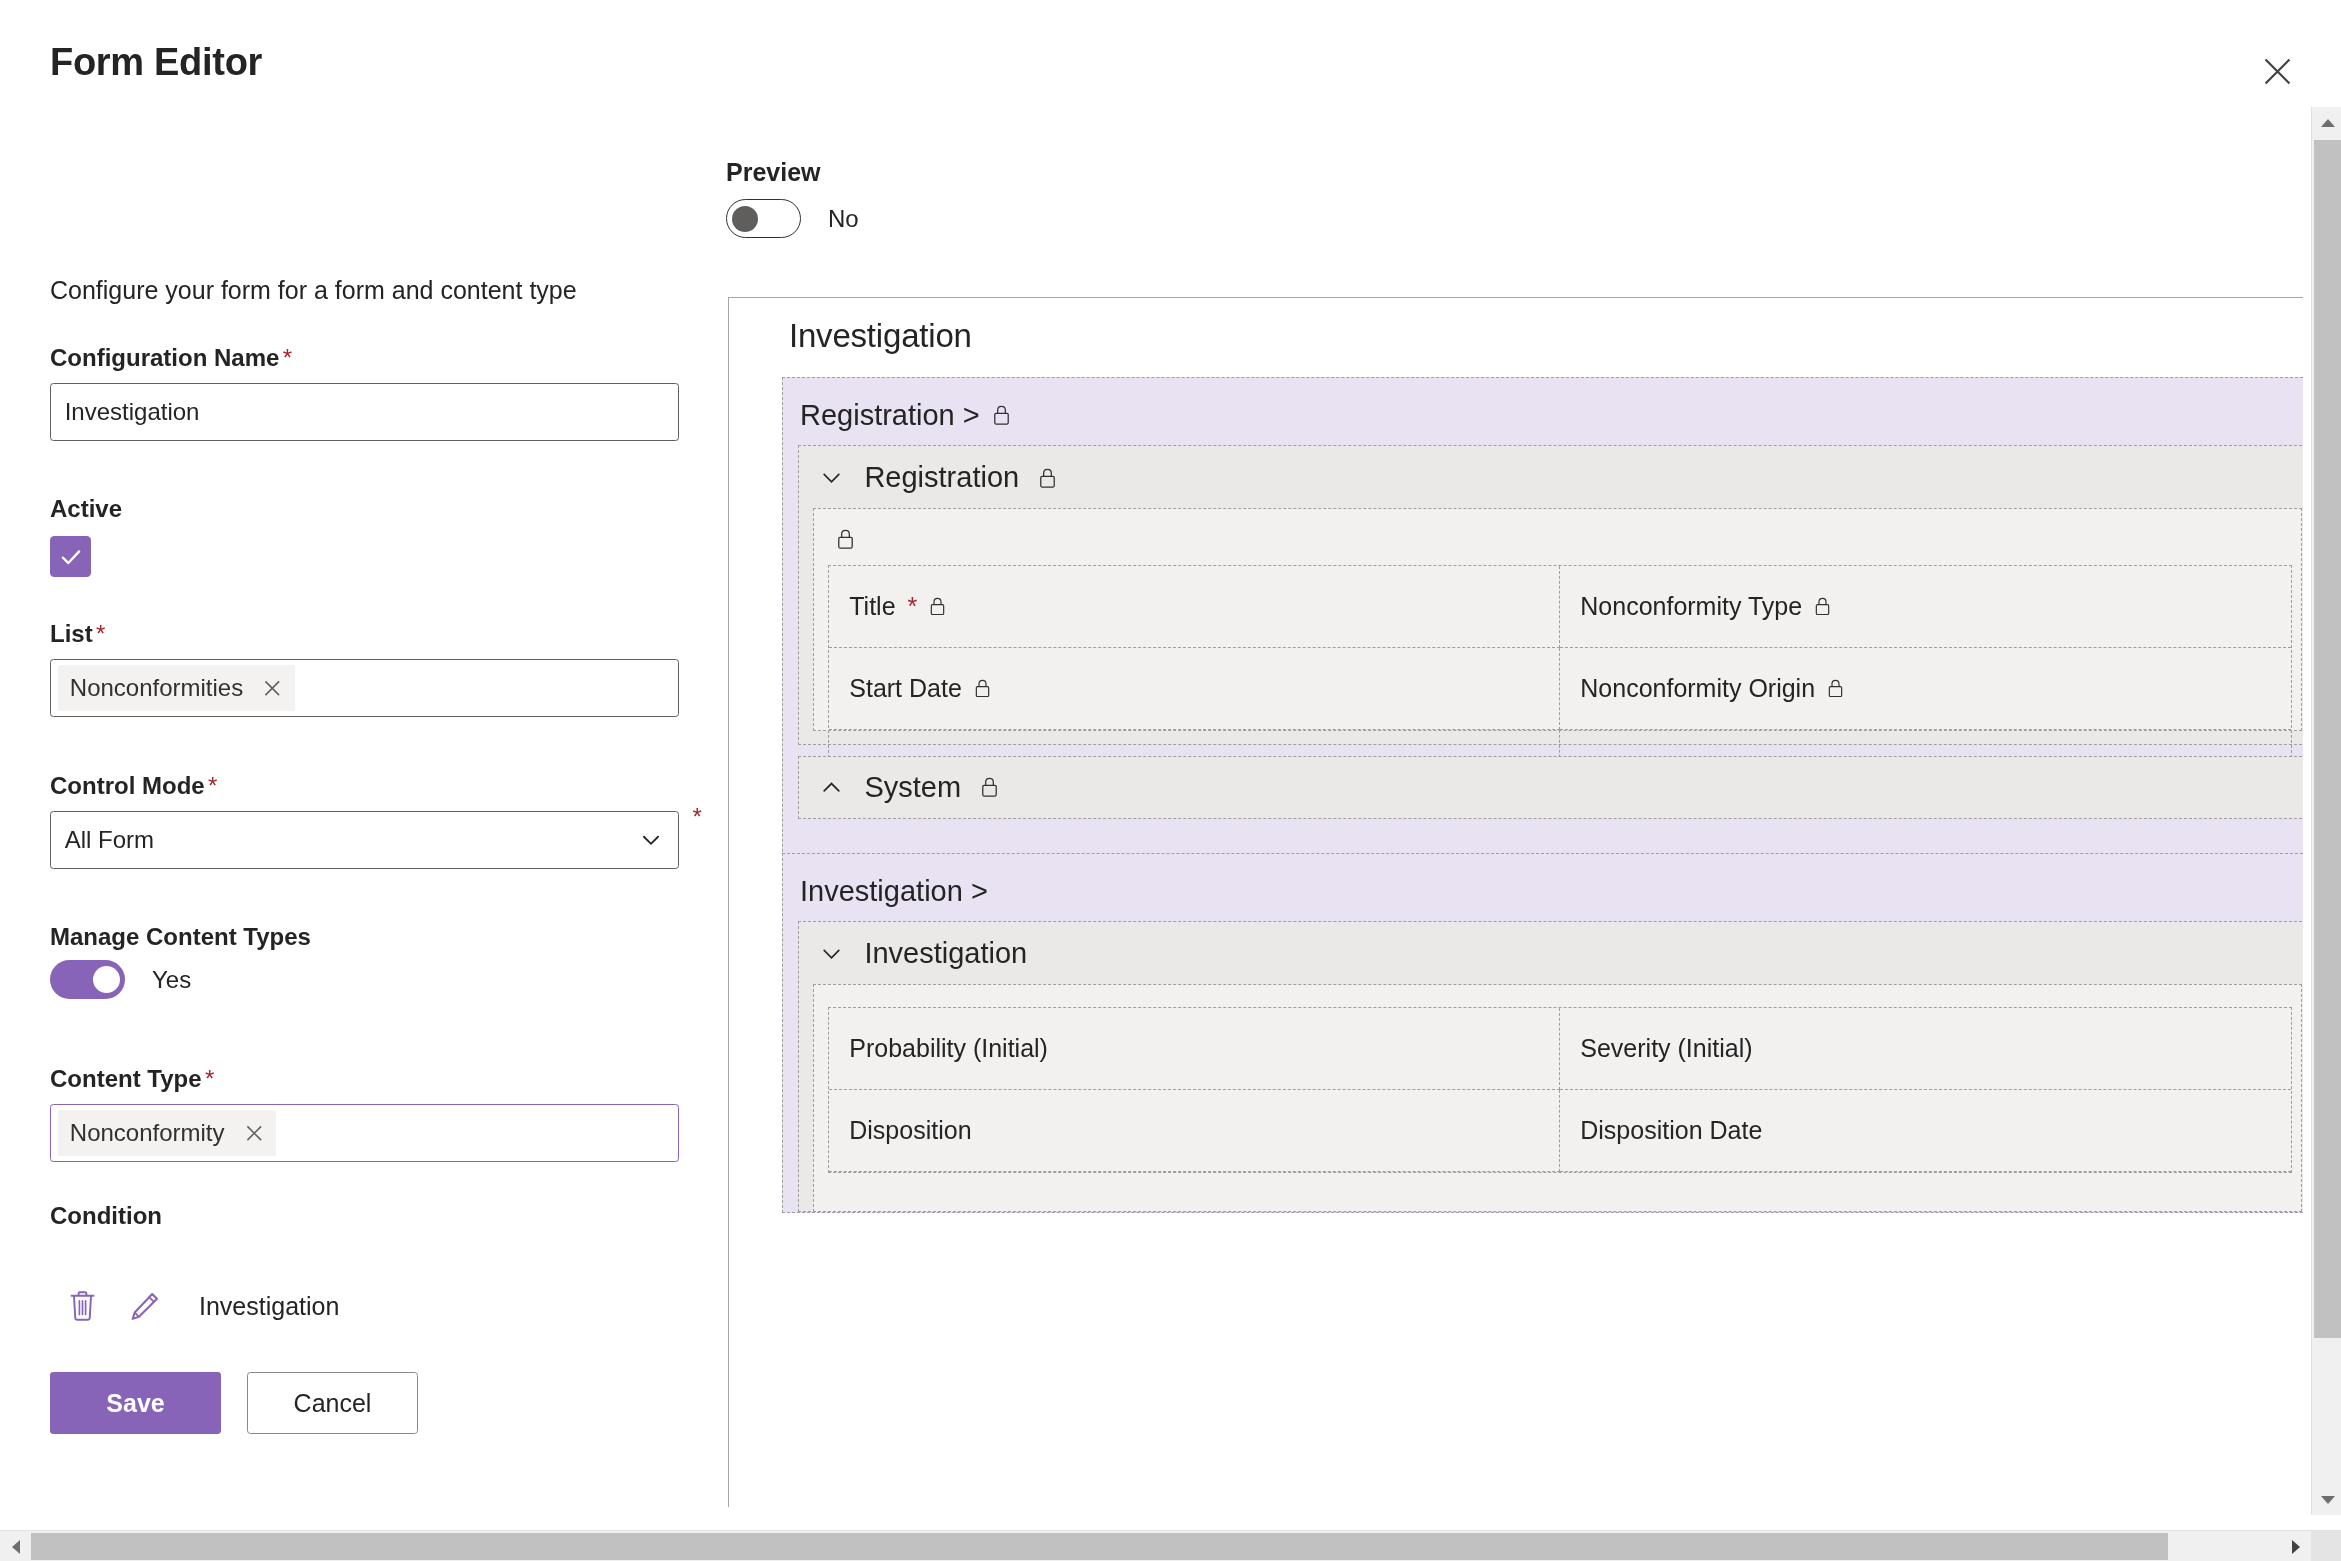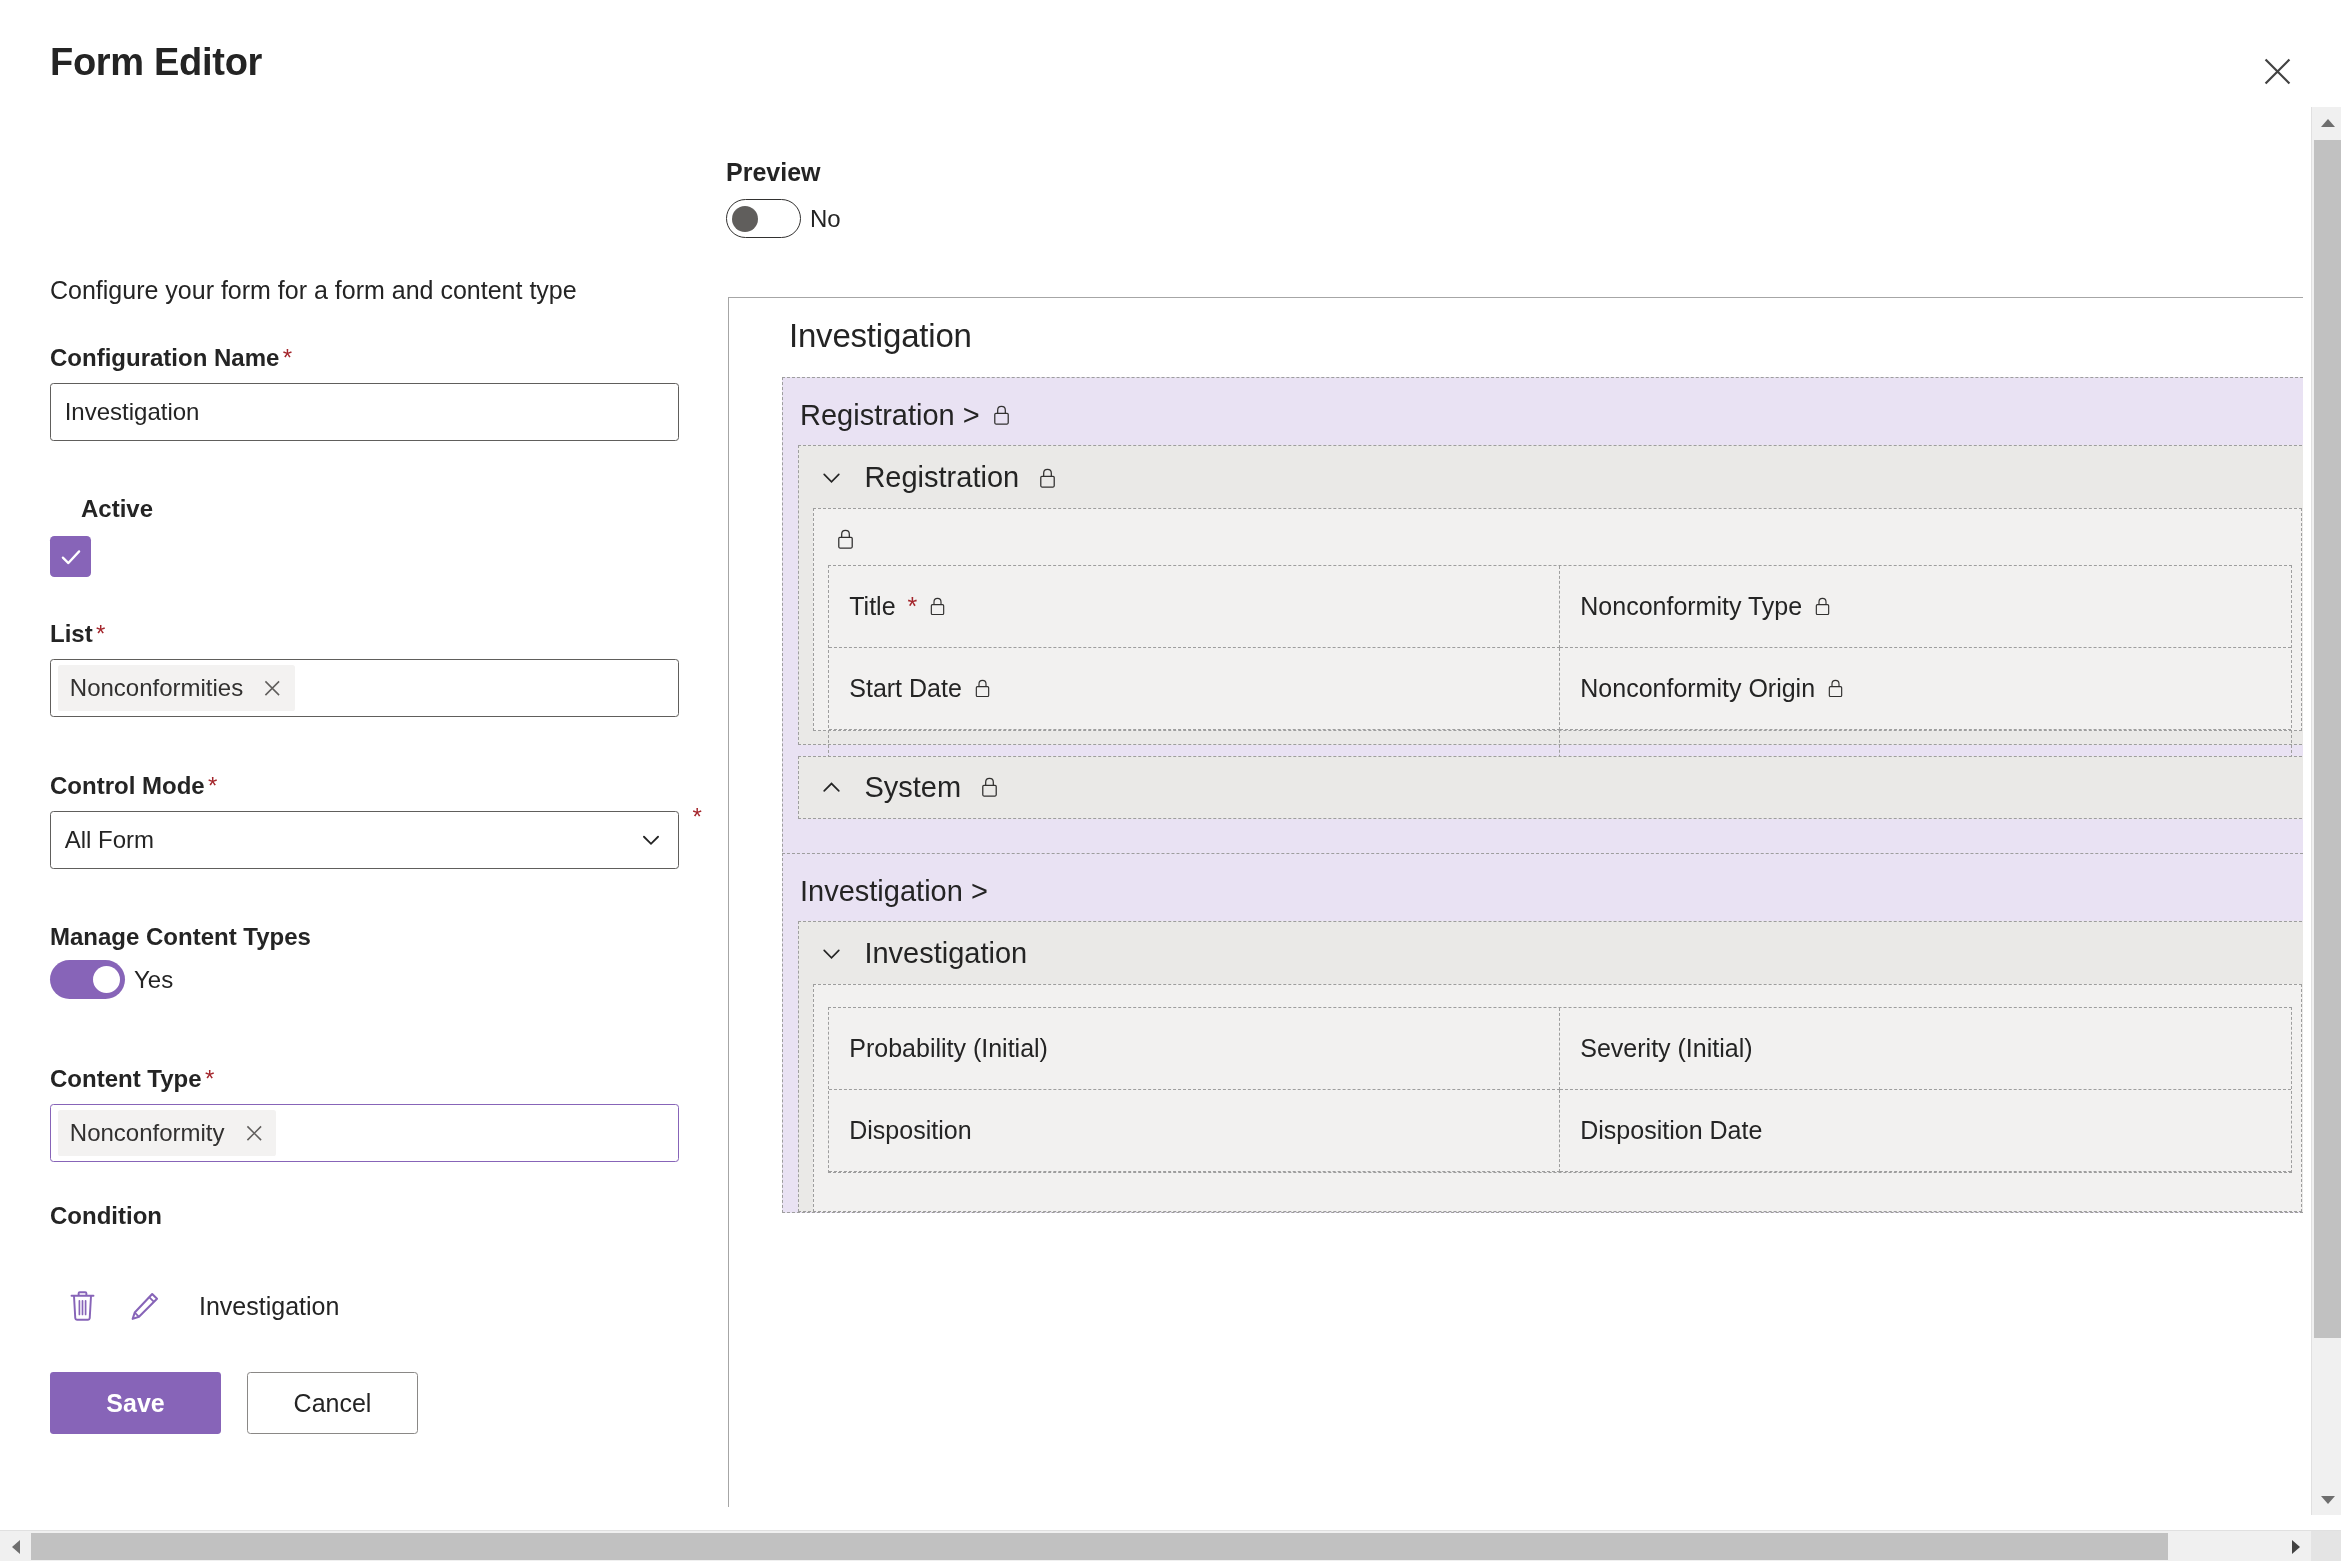--- a/index.html
+++ b/index.html
@@ -84,21 +84,21 @@
   }
 
   
   #active-checkbox {
     position:absolute; left:50px; top:536px;
     width:41px; height:41px; background:#8764B8; border-radius:4.3px;
     display:flex; align-items:center; justify-content:center; cursor:pointer;
   }
 
   
-  .toggle-row { position:absolute; display:flex; align-items:center; gap:9px; }
+  .toggle-row { position:absolute; display:flex; align-items:center; gap:27px; }
   .toggle {
     width:75px; height:39px; border-radius:19.7px;
     display:flex; align-items:center; cursor:pointer; position:relative;
   }
   .toggle.on { background:#8764B8; justify-content:flex-end; padding-right:5.1px; }
   .toggle.off { background:#fff; border:1.7px solid #323130; justify-content:flex-start; padding-left:5.1px; }
   .toggle .knob { width:27px; height:27px; border-radius:50%; }
   .toggle.on .knob { background:#fff; }
   .toggle.off .knob { background:#605E5C; width:26px; height:26px; }
   .toggle-text { font-size:24px; color:#242424; }
@@ -238,21 +238,21 @@
 
     <div id="form-subtitle">Configure your form for a form and content type</div>
 
     <div class="field-label" style="left:50px; top:344px;">
       <span>Configuration Name</span><span class="req">*</span>
     </div>
     <div class="text-input" style="top:383px;">
       <span>Investigation</span>
     </div>
 
-    <div class="field-label" style="left:50px; top:495px;margin-left:31px;">Active</div>
+    <div class="field-label" style="left:50px; top:495px;">Active</div>
     <div id="active-checkbox">
       <svg width="26" height="26" viewBox="0 0 24 24" aria-hidden="true">
         <path d="M4.5 12.6 L9.6 17.6 L19.5 6.8" stroke="#ffffff" stroke-width="2.1" fill="none" stroke-linecap="round" stroke-linejoin="round"></path>
       </svg>
     </div>
 
     <div class="field-label" style="left:50px; top:620px;">
       <span>List</span><span class="req">*</span>
     </div>
     <div class="token-input" style="top:659px;text-align:right;">

